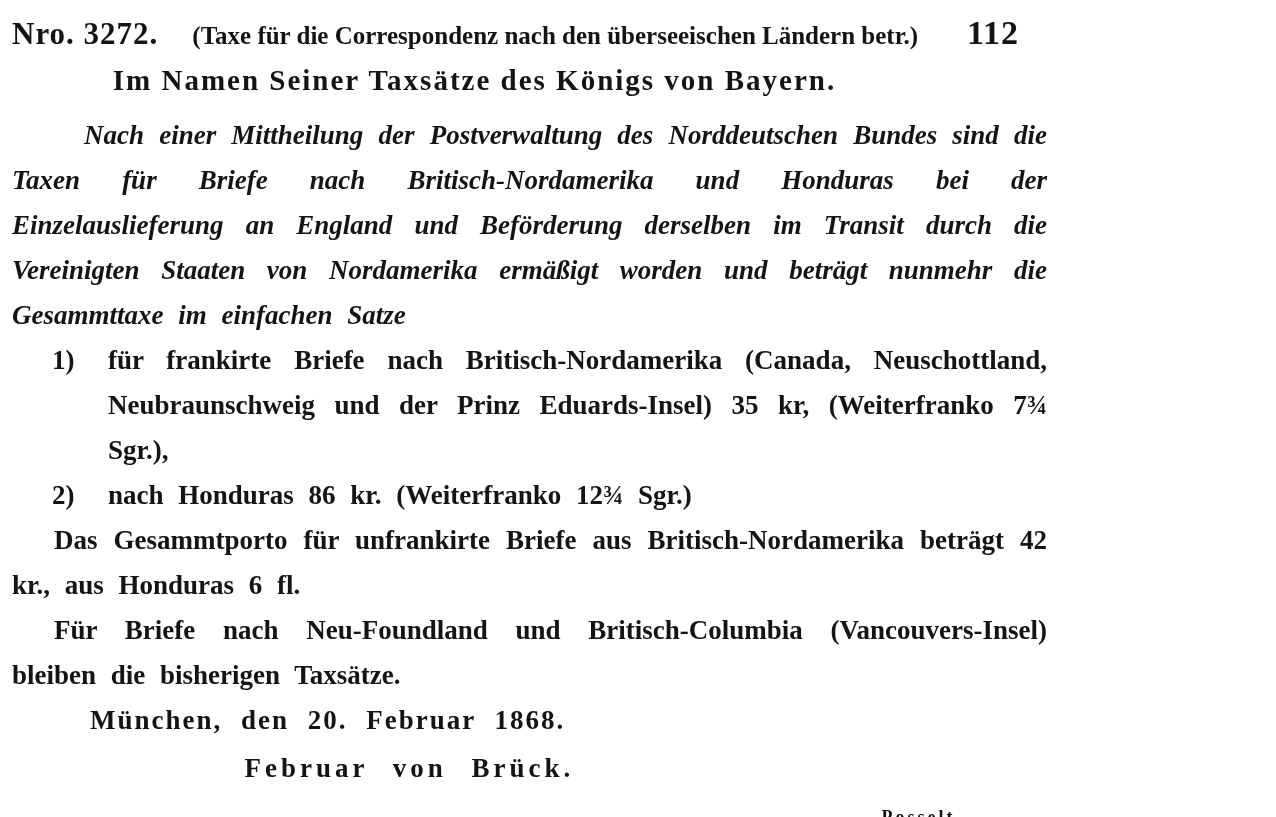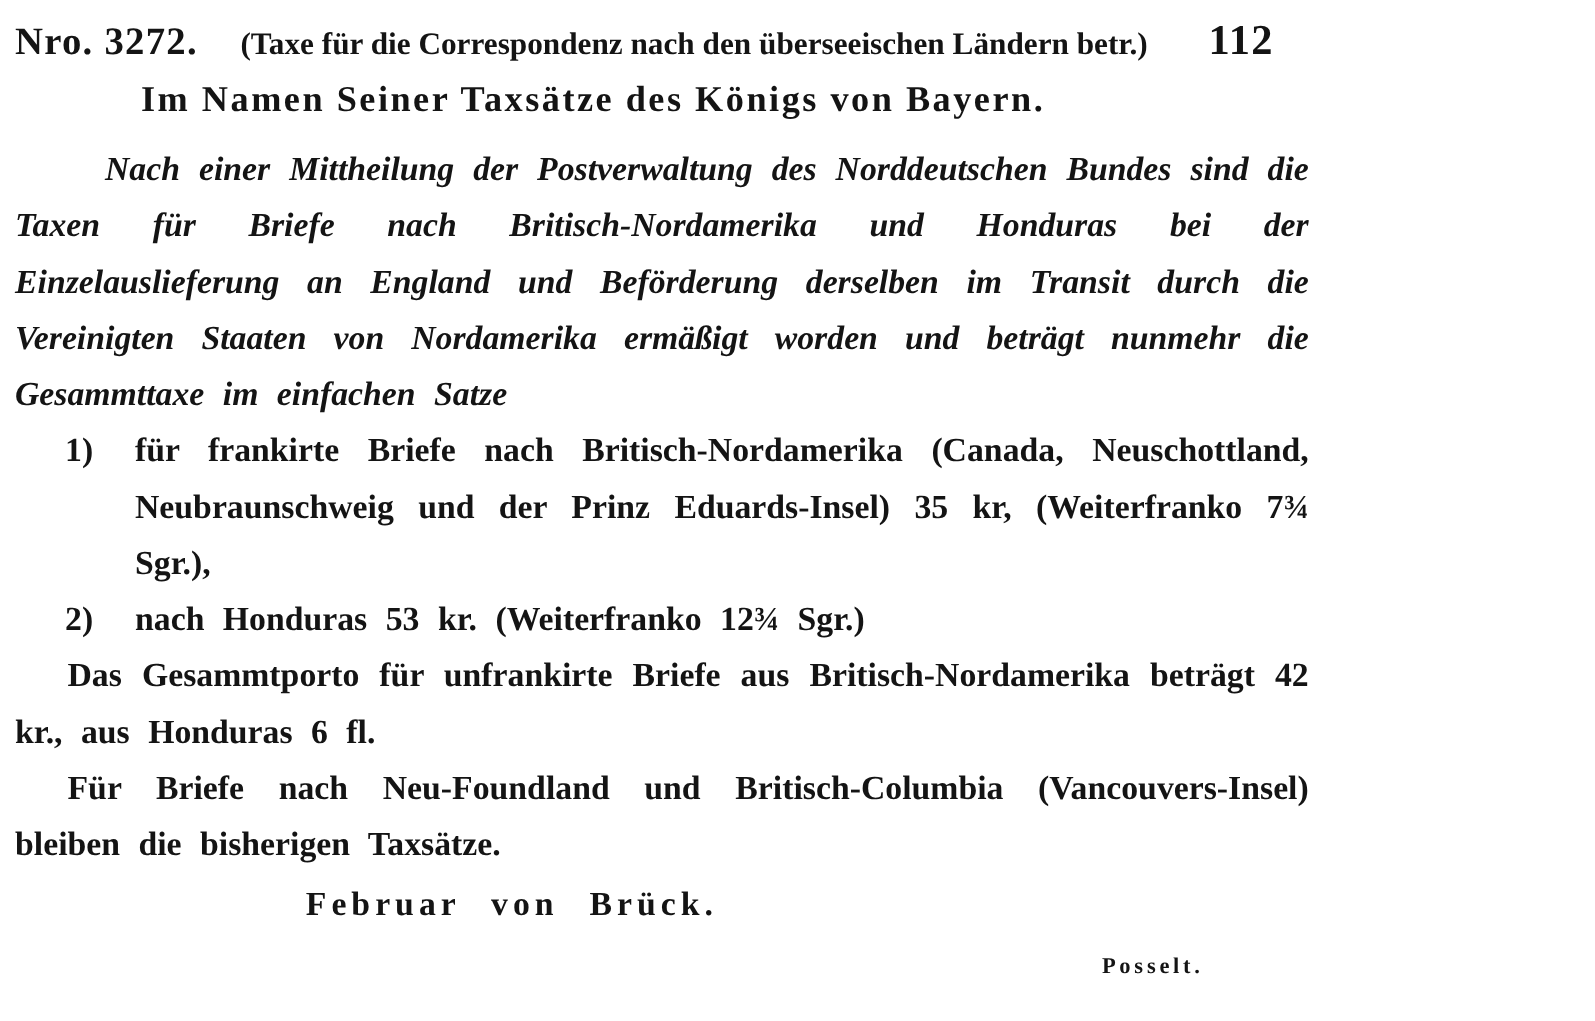--- a/index.html
+++ b/index.html
@@ -127,27 +127,28 @@
 
     <p class="para indent1">Nach einer Mittheilung der Postverwaltung des Norddeutschen Bundes sind die Taxen für Briefe nach Britisch-Nordamerika und Honduras bei der Einzelauslieferung an England und Beförderung derselben im Transit durch die Vereinigten Staaten von Nordamerika ermäßigt worden und beträgt nunmehr die Gesammttaxe im einfachen Satze</p>
 
     <div class="tariff-list">
       <div class="list-item">
         <span class="list-marker">1)</span>
         <span class="list-text">für frankirte Briefe nach Britisch-Nordamerika (Canada, Neuschottland, Neubraunschweig und der Prinz Eduards-Insel) 35 kr, (Weiterfranko 7¾ Sgr.),</span>
       </div>
       <div class="list-item">
         <span class="list-marker">2)</span>
-        <span class="list-text">nach Honduras 53 kr. (Weiterfranko 12¾ Sgr.)</span>
+        <span class="list-text">nach Honduras 86 kr. (Weiterfranko 12¾ Sgr.)</span>
       </div>
     </div>
 
     <p class="para indent2">Das Gesammtporto für unfrankirte Briefe aus Britisch-Nordamerika beträgt 42 kr., aus Honduras 6 fl.</p>
 
     <p class="para indent2">Für Briefe nach Neu-Foundland und Britisch-Columbia (Vancouvers-Insel) bleiben die bisherigen Taxsätze.</p>
 
+    <p class="dateline">München, den 20. Februar 1868.</p>
 
   </div>
 
   <div class="sig-signer">Februar von Brück.</div>
   <div class="sig-counter">Posselt.</div>
 
 </div>
 
 </body></html>

